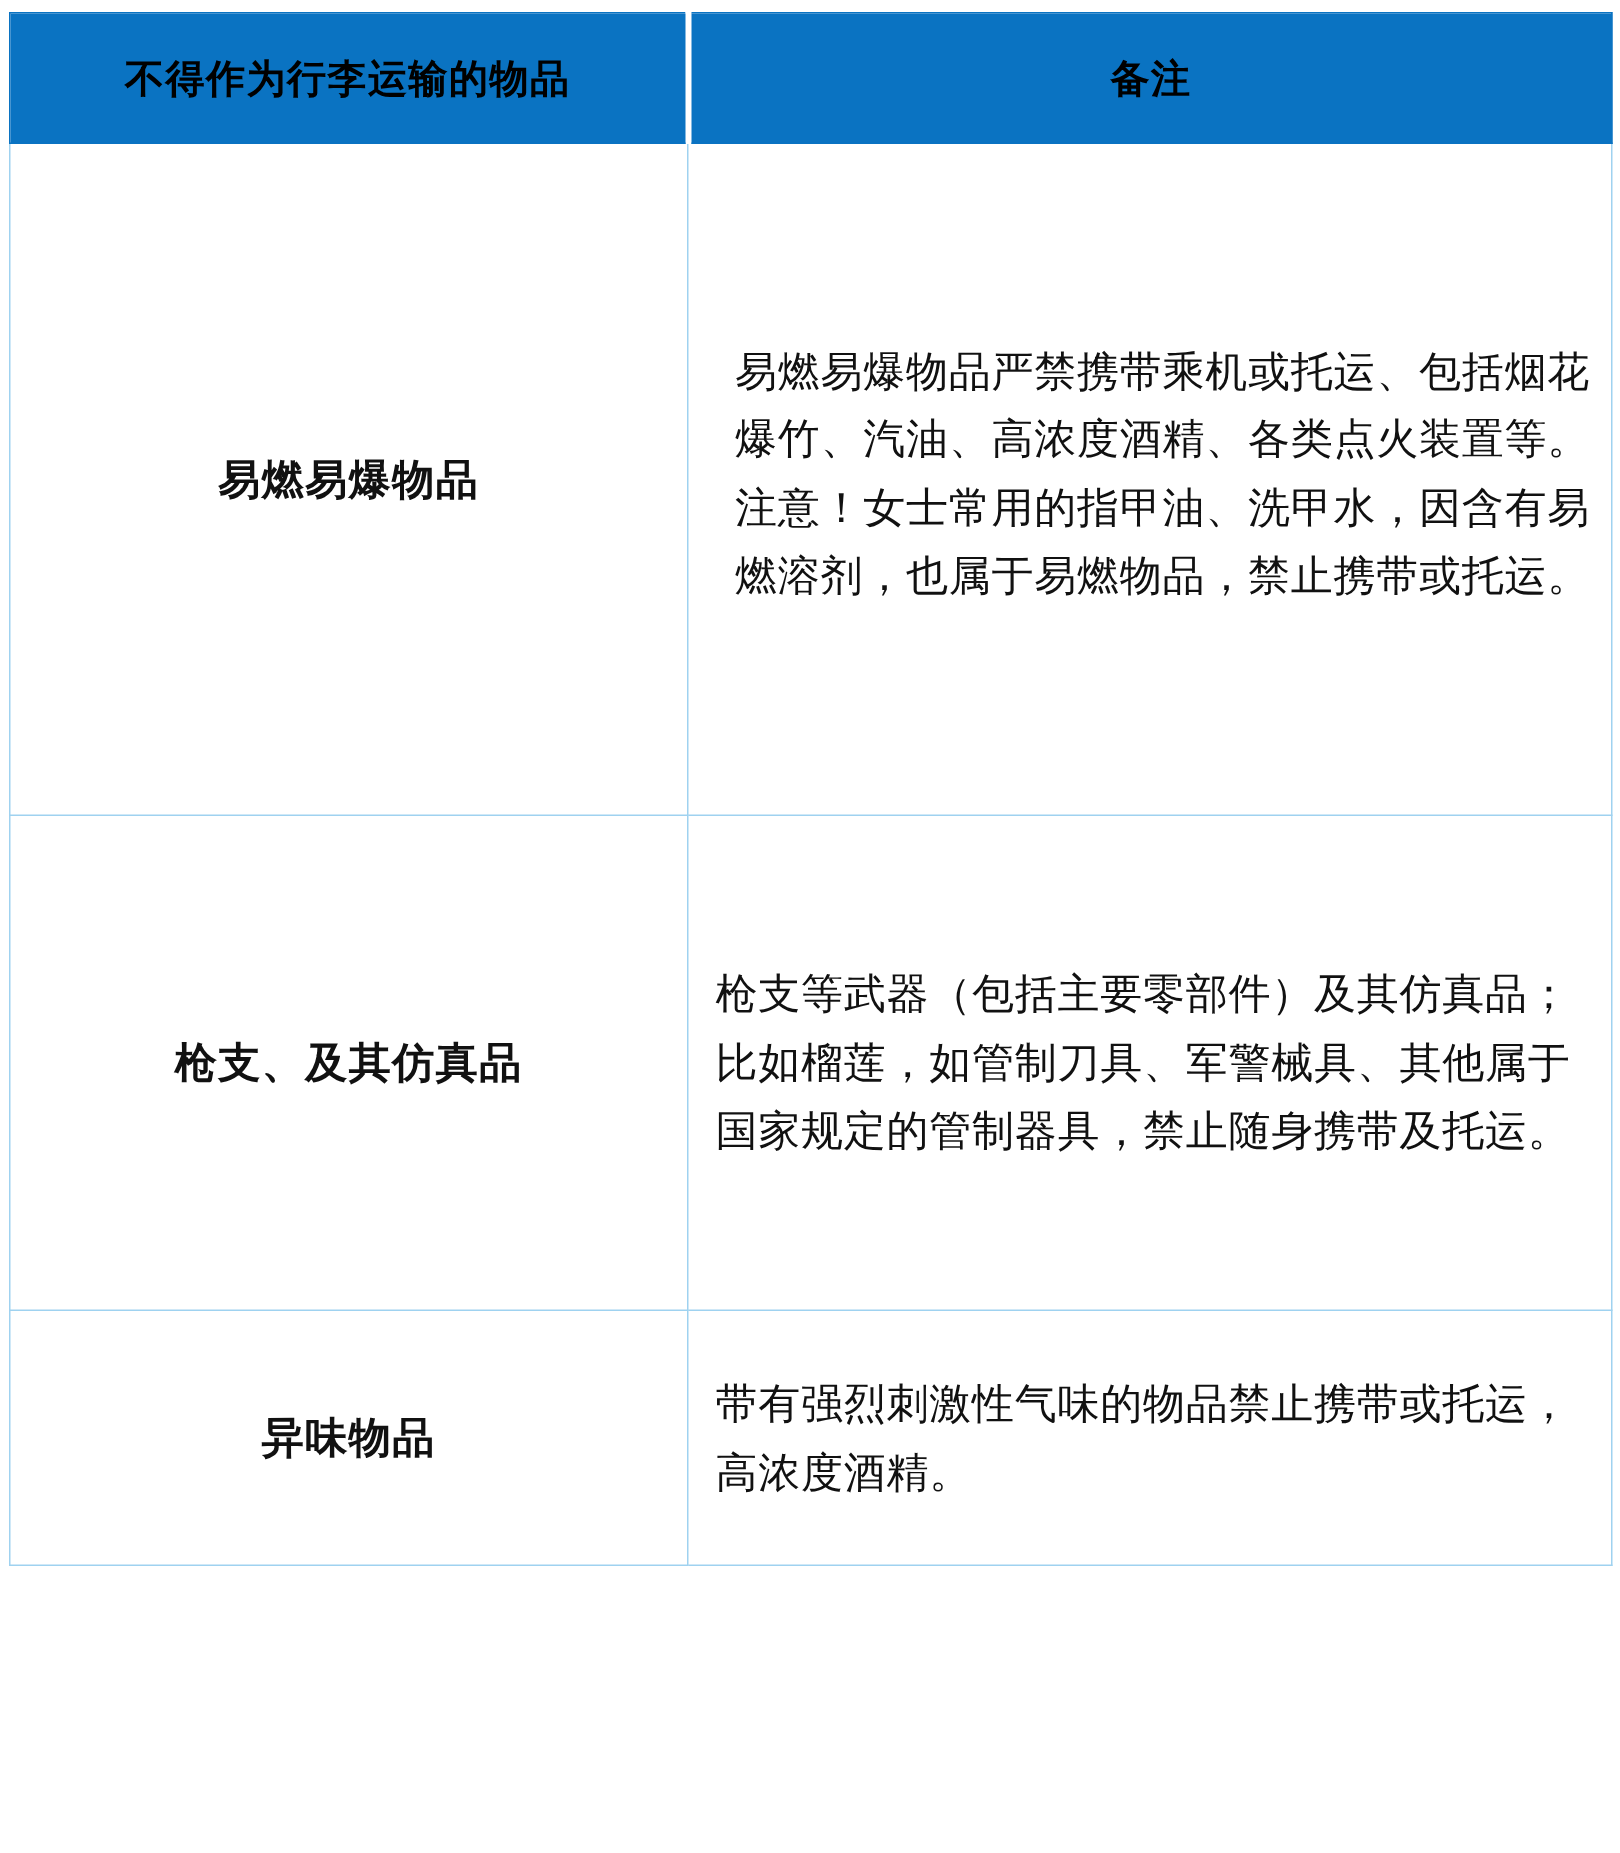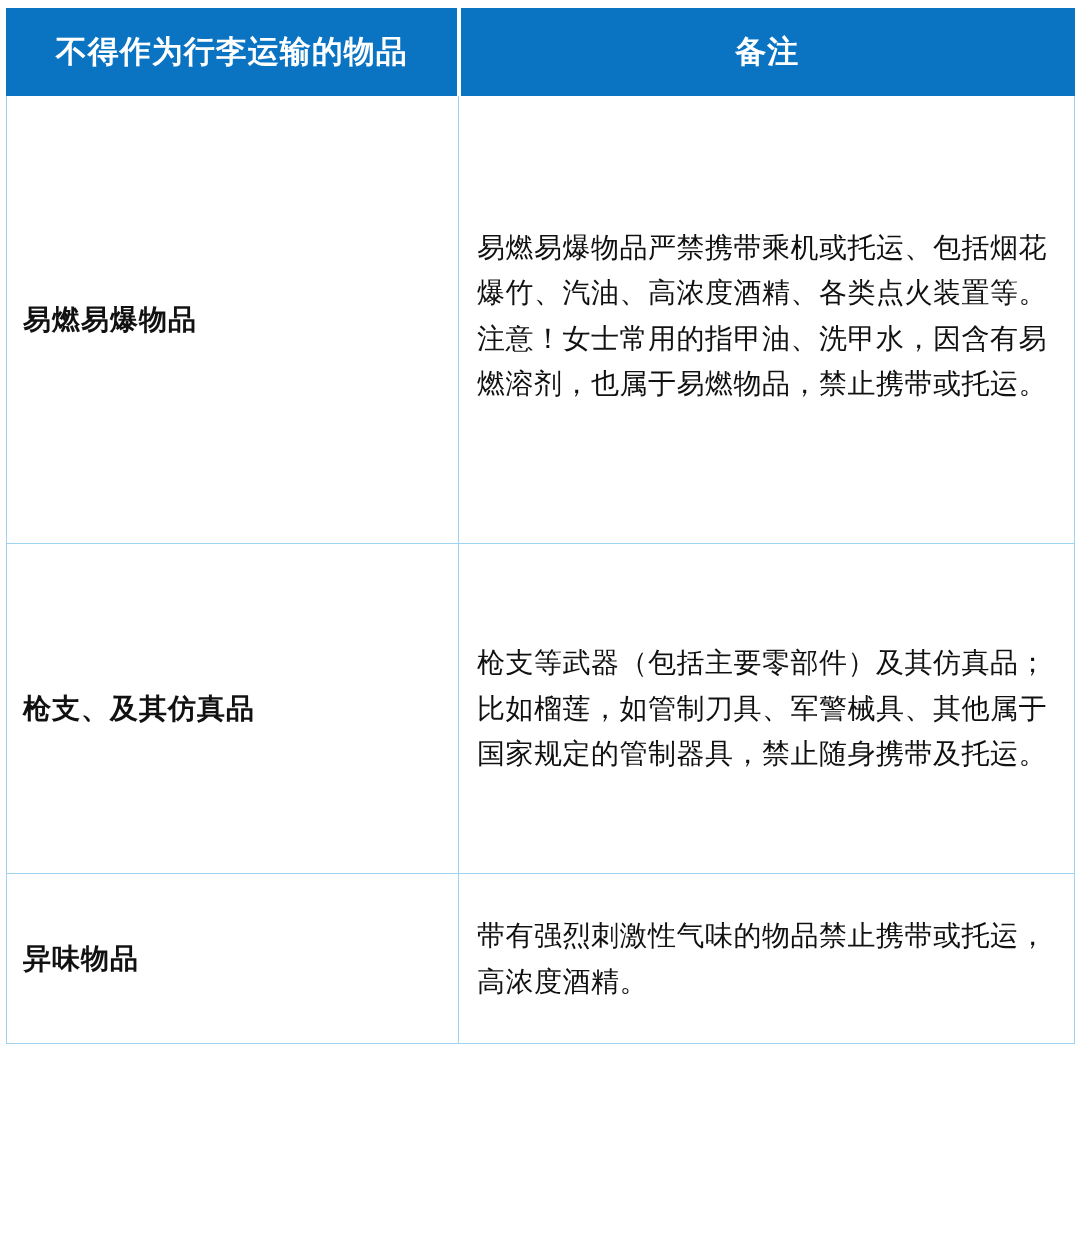--- a/index.html
+++ b/index.html
@@ -22,22 +22,22 @@
   table.prohibited-table {
     width: 1068px;
     border-collapse: collapse;
     table-layout: fixed;
   }
   table.prohibited-table col.col-item { width: 452px; }
   table.prohibited-table col.col-note { width: 616px; }
 
   thead th {
     background: #0a73c2;
-    color: #ffffff;
-    font-size: 31px;
+    color: #000000;
+    font-size: 26px;
     font-weight: bold;
     letter-spacing: 1px;
     height: 86px;
     vertical-align: middle;
     text-align: center;
     border: 1px solid #0a73c2;
     padding: 0 10px;
   }
   thead th.th-item {
     border-right: 4px solid #ffffff;
@@ -46,34 +46,34 @@
   tbody td {
     border: 1px solid #9fd2f0;
     font-size: 28px;
     color: #111111;
     line-height: 1.62;
     padding: 22px 16px;
     vertical-align: middle;
     box-sizing: border-box;
   }
   tbody td.cell-item {
-    text-align: left;
+    text-align: center;
     font-weight: bold;
     letter-spacing: 1px;
   }
   tbody td.cell-note {
     text-align: left;
     letter-spacing: 0.5px;
     padding-left: 18px;
     padding-right: 14px;
   }
   tbody td.cell-note p {
     margin: 0;
   }
-  .row-1 .cell-note { padding-bottom: 30px; }
+  .row-1 .cell-note { padding-bottom: 30px; text-align: right; }
   .row-tall-1 { height: 448px; }
   .row-tall-2 { height: 330px; }
   .row-tall-3 { height: 186px; }
   .row-tall-4 { height: 170px; }
 </style>
 </head>
 <body>
 
 <div class="table-wrap">
   <table class="prohibited-table">

